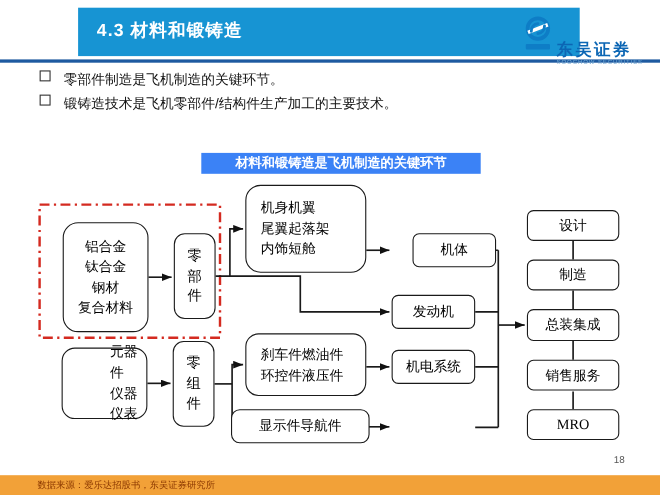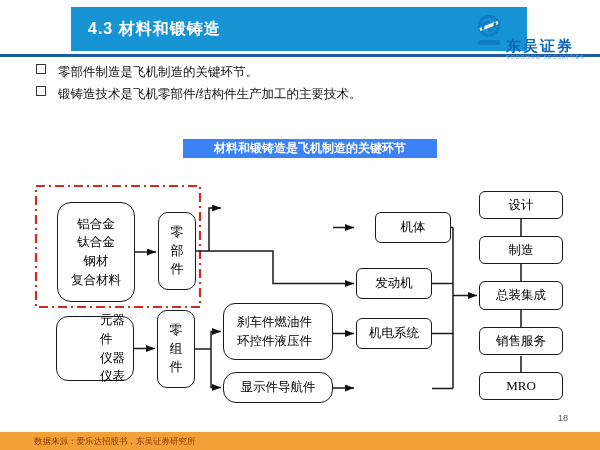--- a/index.html
+++ b/index.html
@@ -104,37 +104,42 @@
       <span>铝合金</span>
       <span>钛合金</span>
       <span>钢材</span>
       <span>复合材料</span>
     </div>
     <div class="node r10 vert" style="left:158px;top:212px;width:38px;height:78px;">
       <span>零</span>
       <span>部</span>
       <span>件</span>
     </div>
+    <div class="node r14 left-align" style="left:223px;top:168px;width:110px;height:80px;">
+      <span>机身机翼</span>
+      <span>尾翼起落架</span>
+      <span>内饰短舱</span>
+    </div>
     <div class="node" style="left:356px;top:212px;width:76px;height:31px;margin-left:19px;">机体</div>
     <div class="node" style="left:356px;top:268px;width:76px;height:31px;">发动机</div>
     <div class="node r12 left-align" style="left:56px;top:316px;width:78px;height:65px;padding-left:43px;">
       <span>元器件</span>
       <span>仪器仪表</span>
     </div>
     <div class="node r10 vert" style="left:157px;top:310px;width:38px;height:78px;">
       <span>零</span>
       <span>组</span>
       <span>件</span>
     </div>
     <div class="node r12 left-align" style="left:223px;top:303px;width:110px;height:57px;">
       <span>刹车件燃油件</span>
       <span>环控件液压件</span>
     </div>
     <div class="node" style="left:356px;top:318px;width:76px;height:31px;">机电系统</div>
-    <div class="node r8" style="left:223px;top:372px;width:110px;height:31px;border-radius:13px;">显示件导航件</div>
+    <div class="node r8" style="left:210px;top:372px;width:126px;height:31px;">显示件导航件</div>
     <div class="node" style="left:479px;top:191px;width:84px;height:28px;">设计</div>
     <div class="node" style="left:479px;top:281px;width:84px;height:29px;">总装集成</div>
     <div class="node" style="left:479px;top:236px;width:84px;height:28px;">制造</div>
     <div class="node" style="left:479px;top:327px;width:84px;height:28px;">销售服务</div>
     <div class="node" style="left:479px;top:372px;width:84px;height:28px;font-size:13px;">MRO</div>
   </div>
 
   <div class="page-num">18</div>
   <div class="footer-bar">数据来源：爱乐达招股书，东吴证券研究所</div>
 

